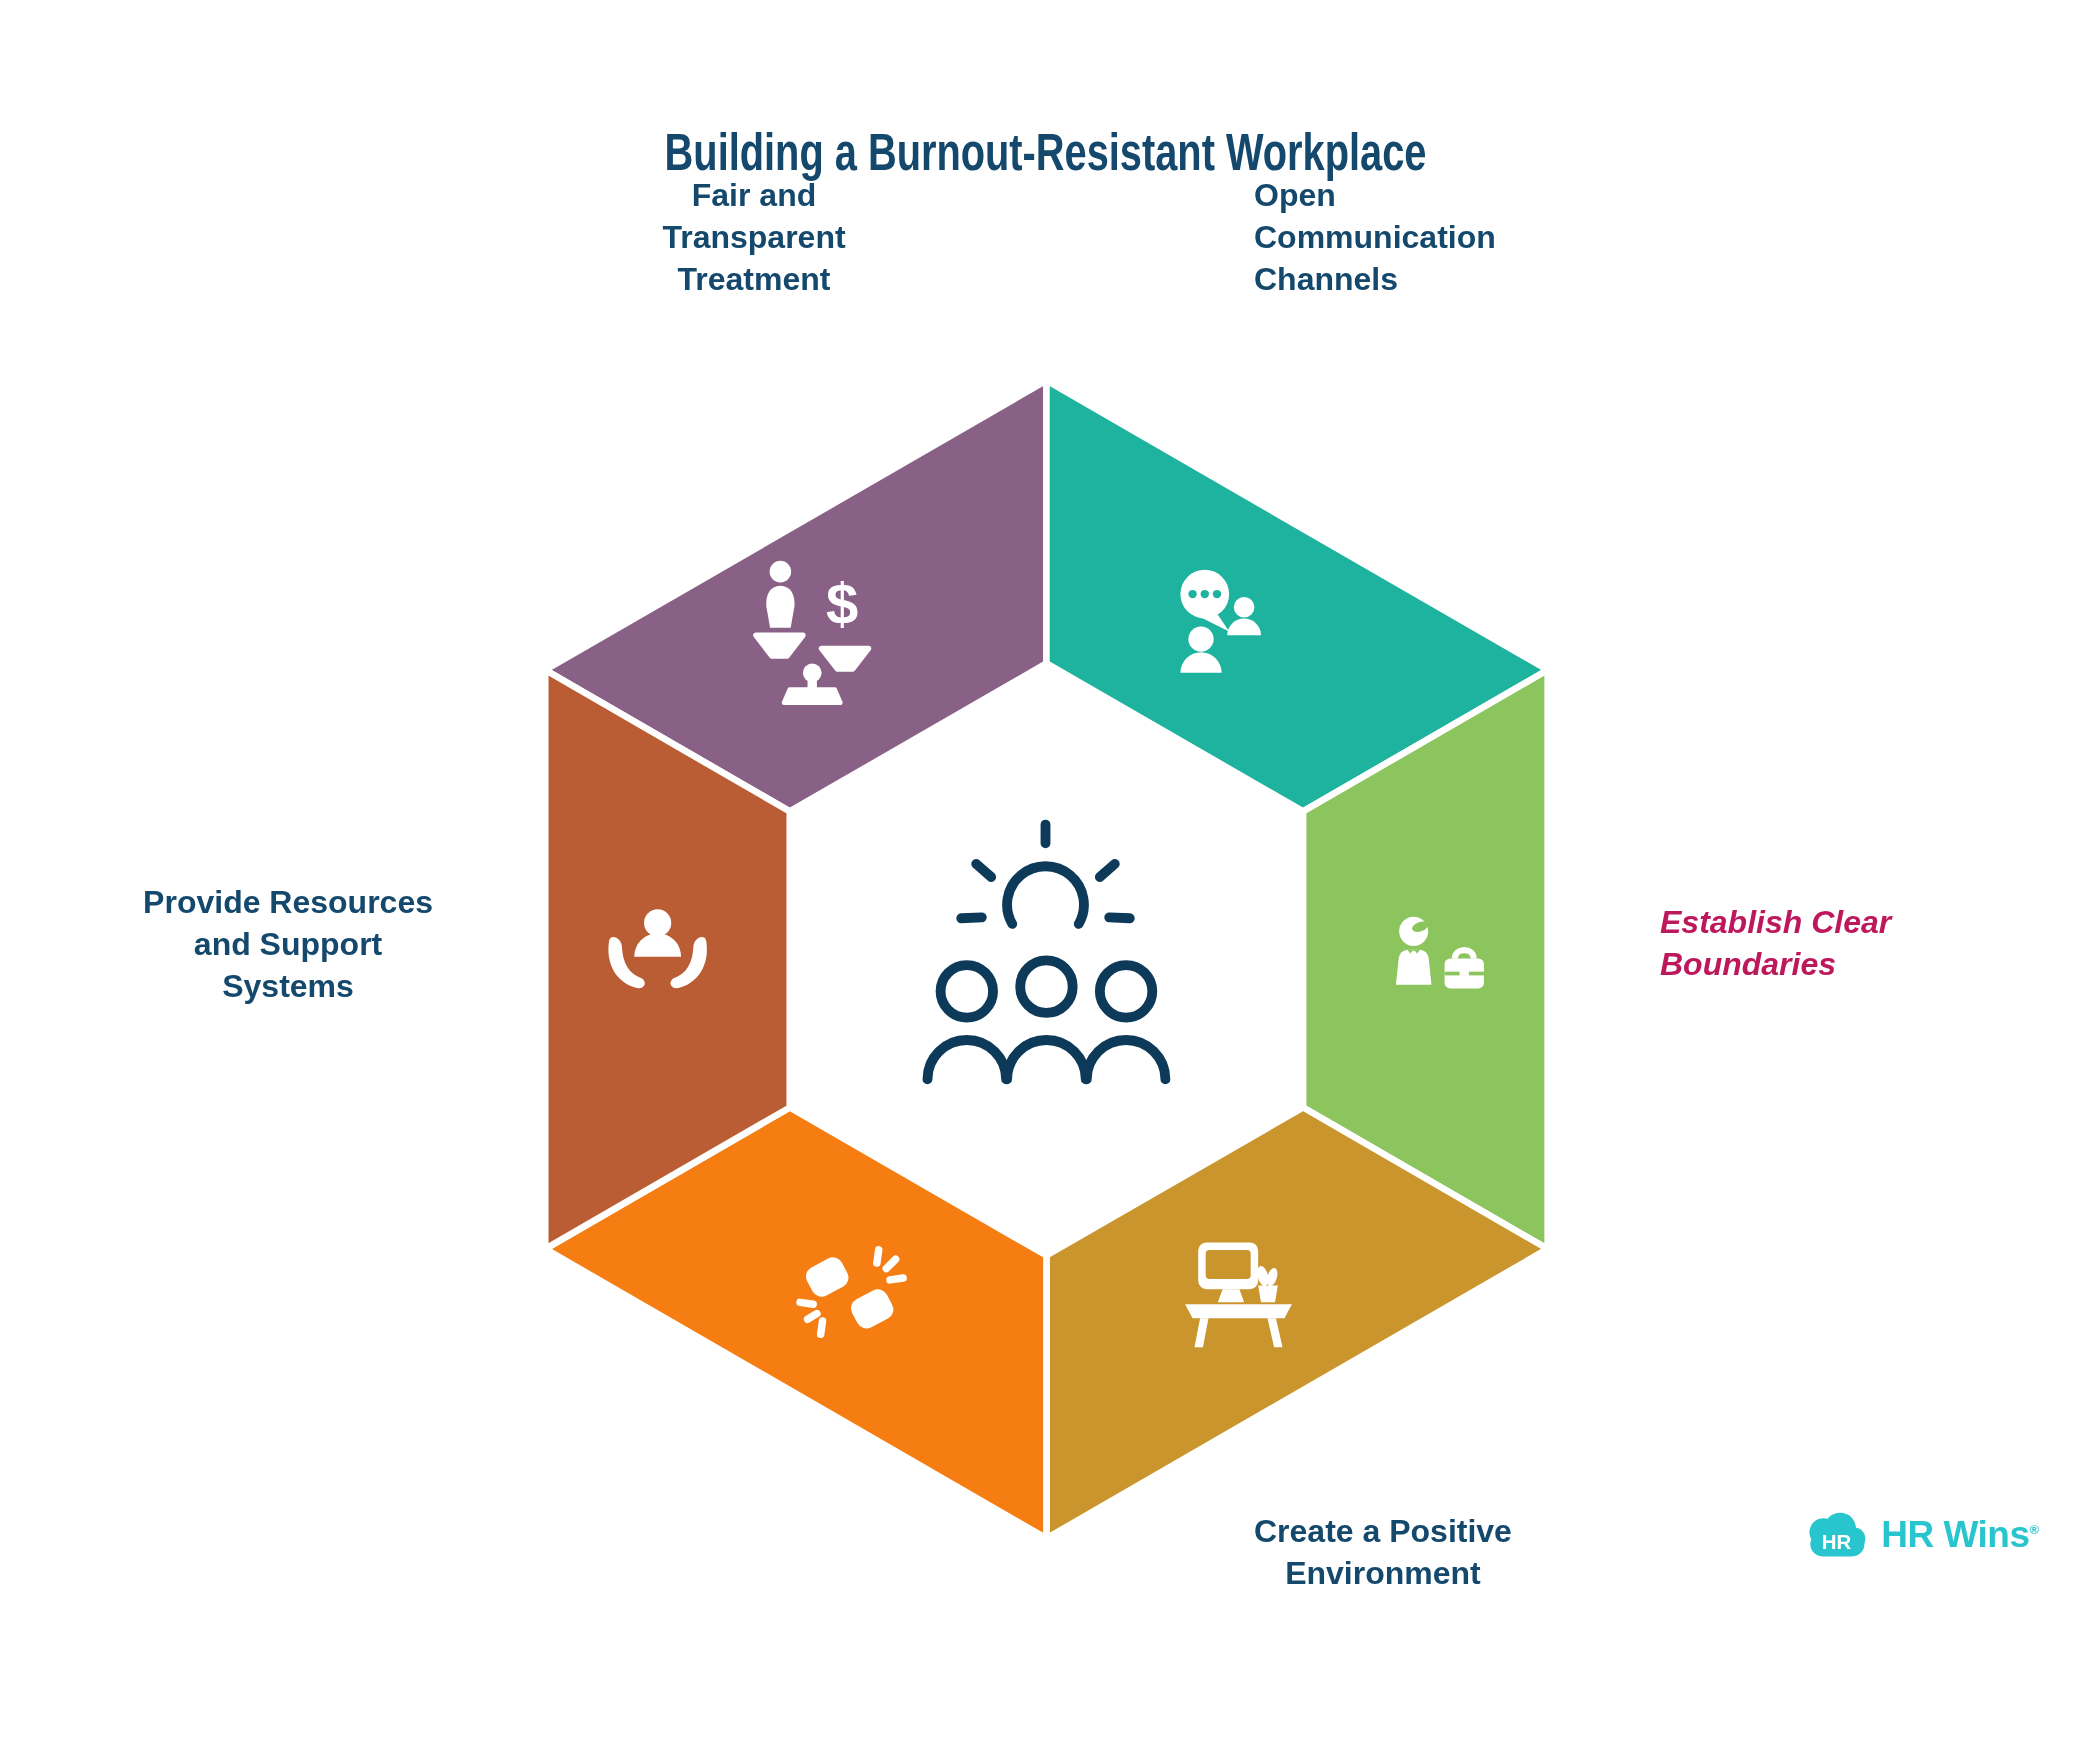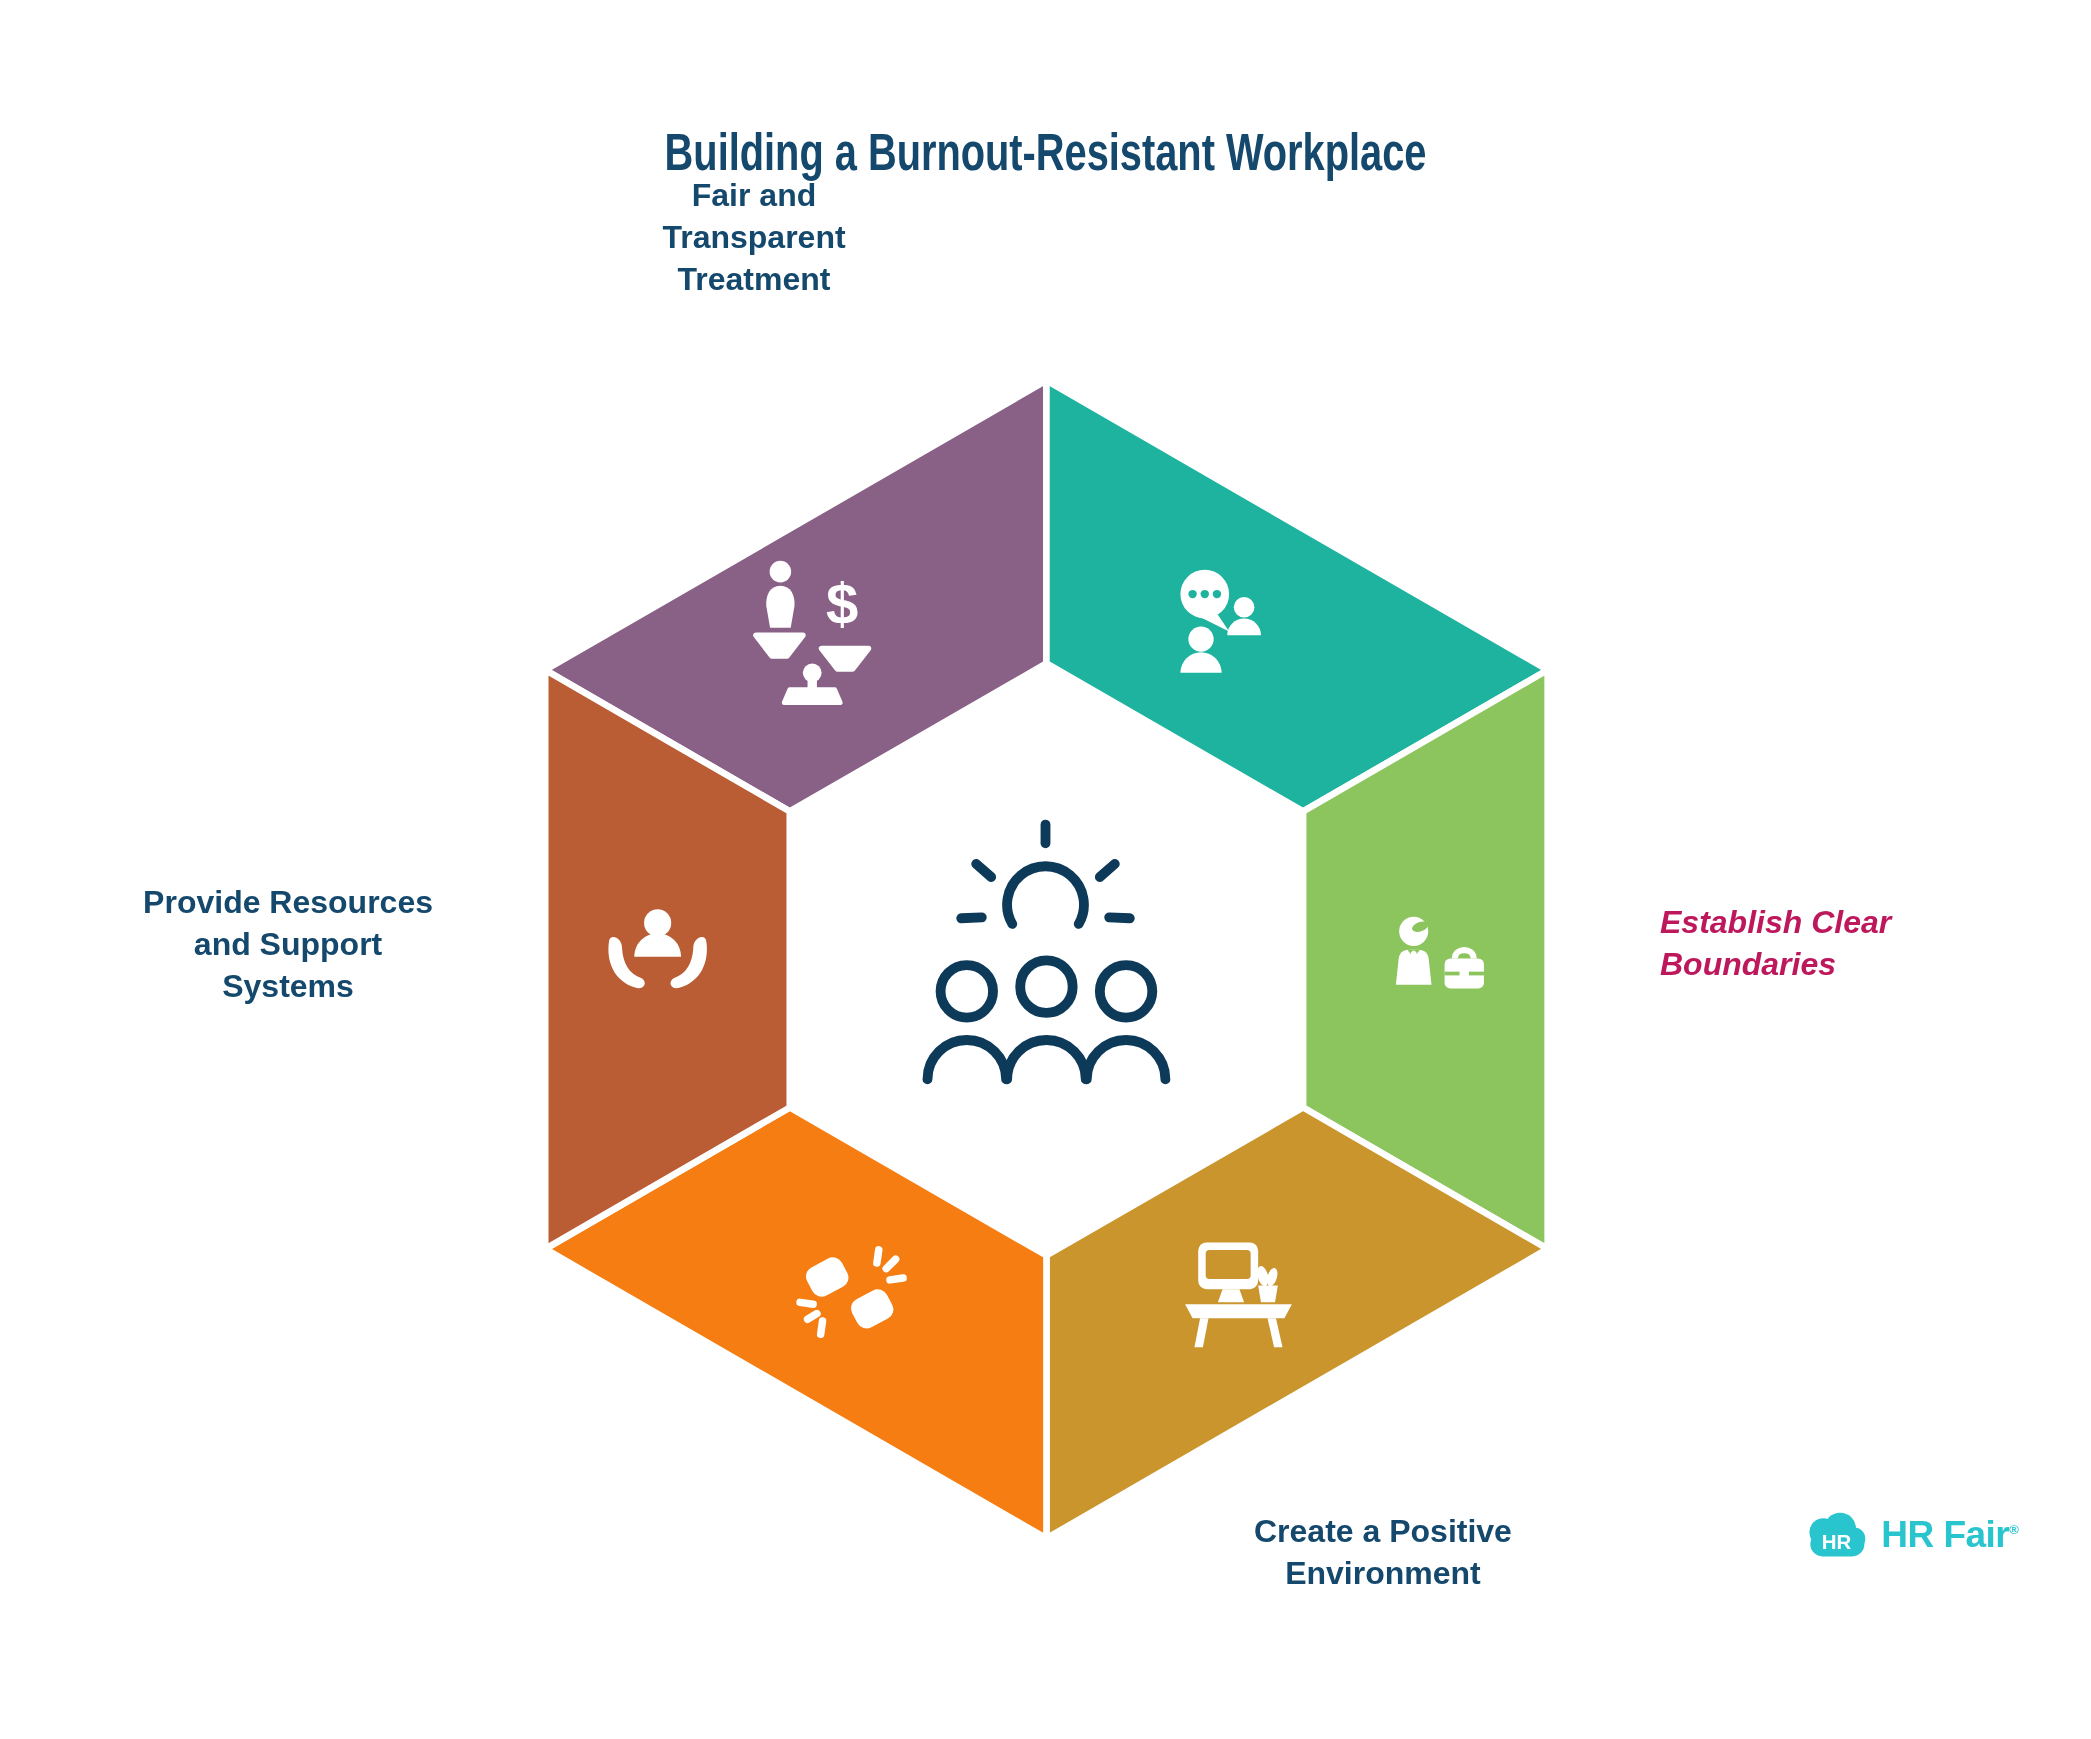--- a/index.html
+++ b/index.html
@@ -114,20 +114,23 @@
       <path d="M 990 1152 A 42 42 0 0 1 1074 1152"></path>
       <path d="M 1075 1152 A 42 42 0 0 1 1159 1152"></path>
       <path d="M 1160 1152 A 42 42 0 0 1 1244 1152"></path>
     </g>
   </svg>
 
   <div class="label center" style="left: 520px; width: 468px; top: 174px; color: rgb(20, 72, 108);">Fair and
 Transparent
 Treatment</div>
 
+  <div class="label left" style="left: 1254px; top: 174px; color: rgb(20, 72, 108);">Open
+Communication
+Channels</div>
 
   <div class="label left" style="left: 1660px; top: 901px; color: #be185d; font-style: italic;">Establish Clear
 Boundaries</div>
 
   <div class="label left" style="left: 1254px; top: 1510px; color: rgb(20, 72, 108); text-align: center;">Create a Positive
 Environment</div>
 
 
   <div class="label right" style="right: 1658px; top: 881px; color: rgb(20, 72, 108);">Provide Resources
 and Support
@@ -137,18 +140,18 @@
     <svg width="69" height="54" viewBox="0 0 74 58">
       <g fill="#29C5CE">
         <circle cx="24" cy="26" r="15"></circle>
         <circle cx="42" cy="22" r="17"></circle>
         <circle cx="57" cy="33" r="12"></circle>
         <rect x="10" y="26" width="58" height="26" rx="13"></rect>
       </g>
       <text x="38" y="44" text-anchor="middle" font-size="22" font-weight="bold" font-family="Liberation Sans, sans-serif" fill="#ffffff">HR</text>
     </svg>
     <div class="logo-name" style="color: rgb(41, 197, 206);">
-      <span>HR Fair</span><sup>®</sup>
+      <span>HR Wins</span><sup>®</sup>
     </div>
   </div>
 
 </div>
 
 
 </body></html>

